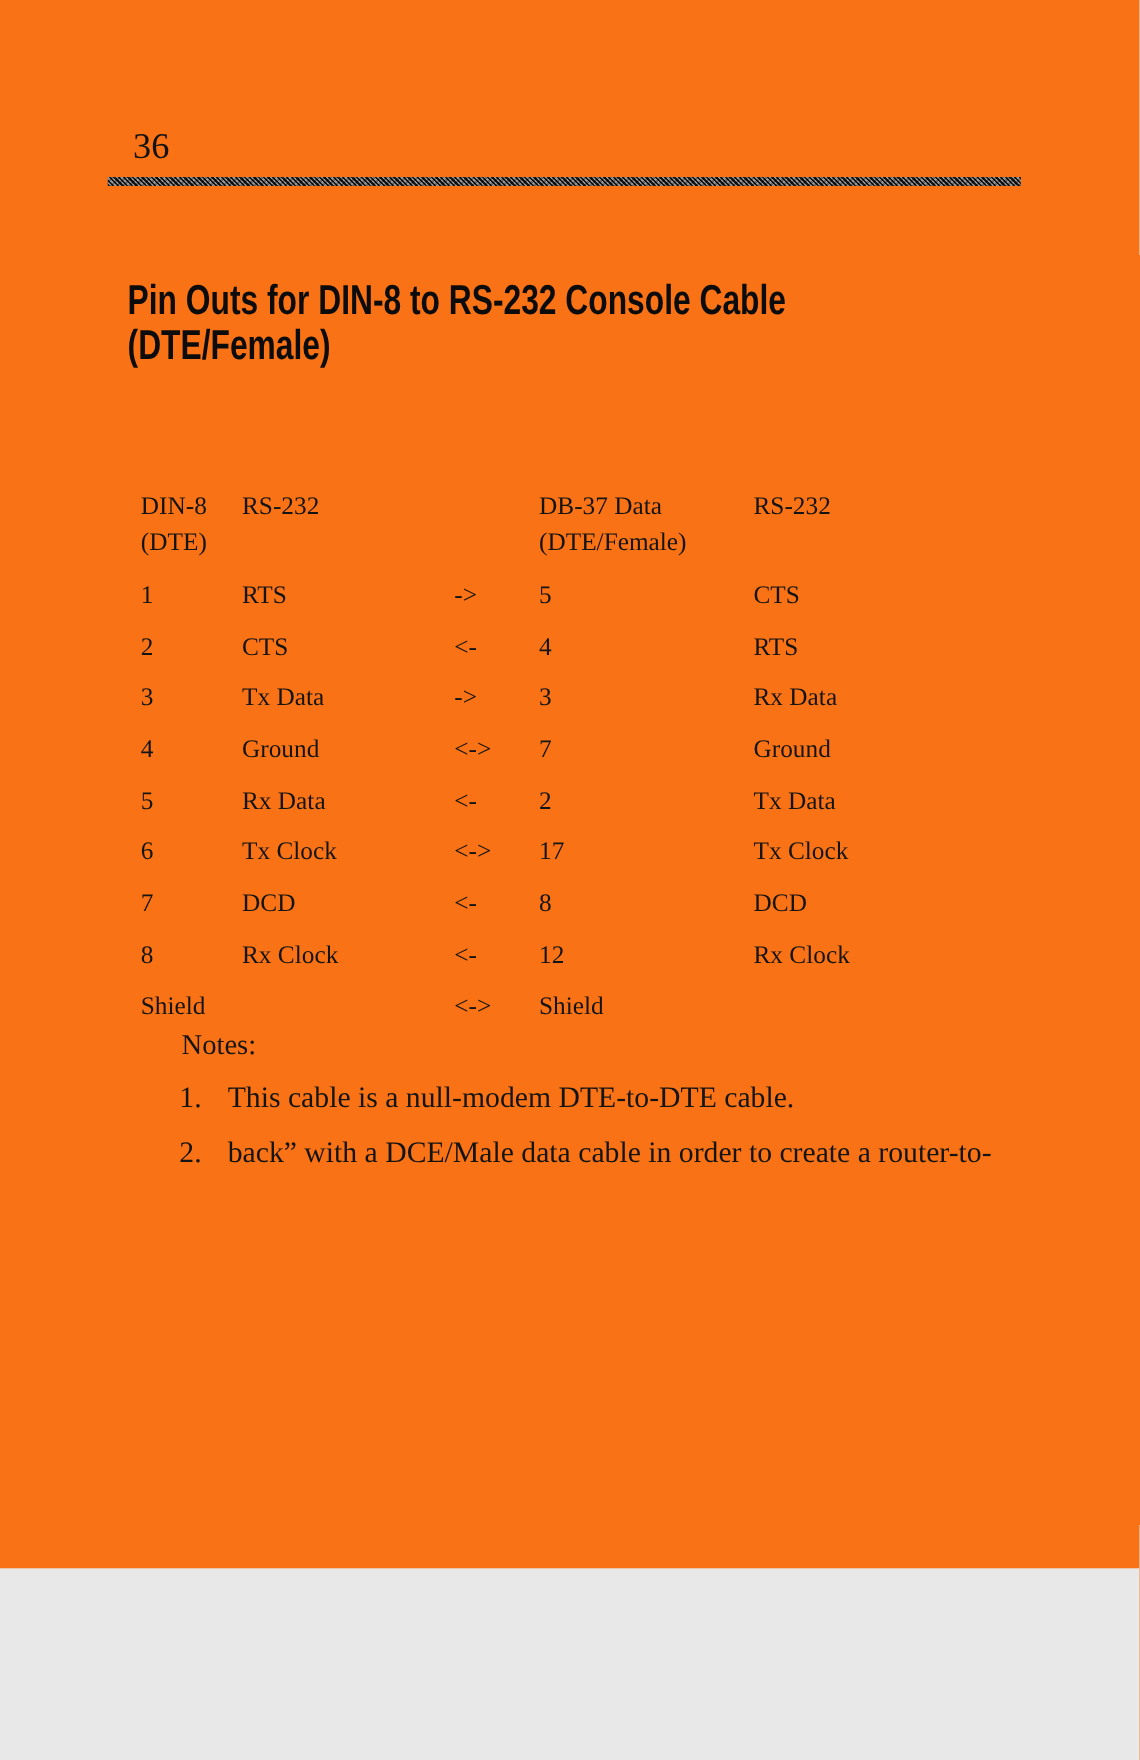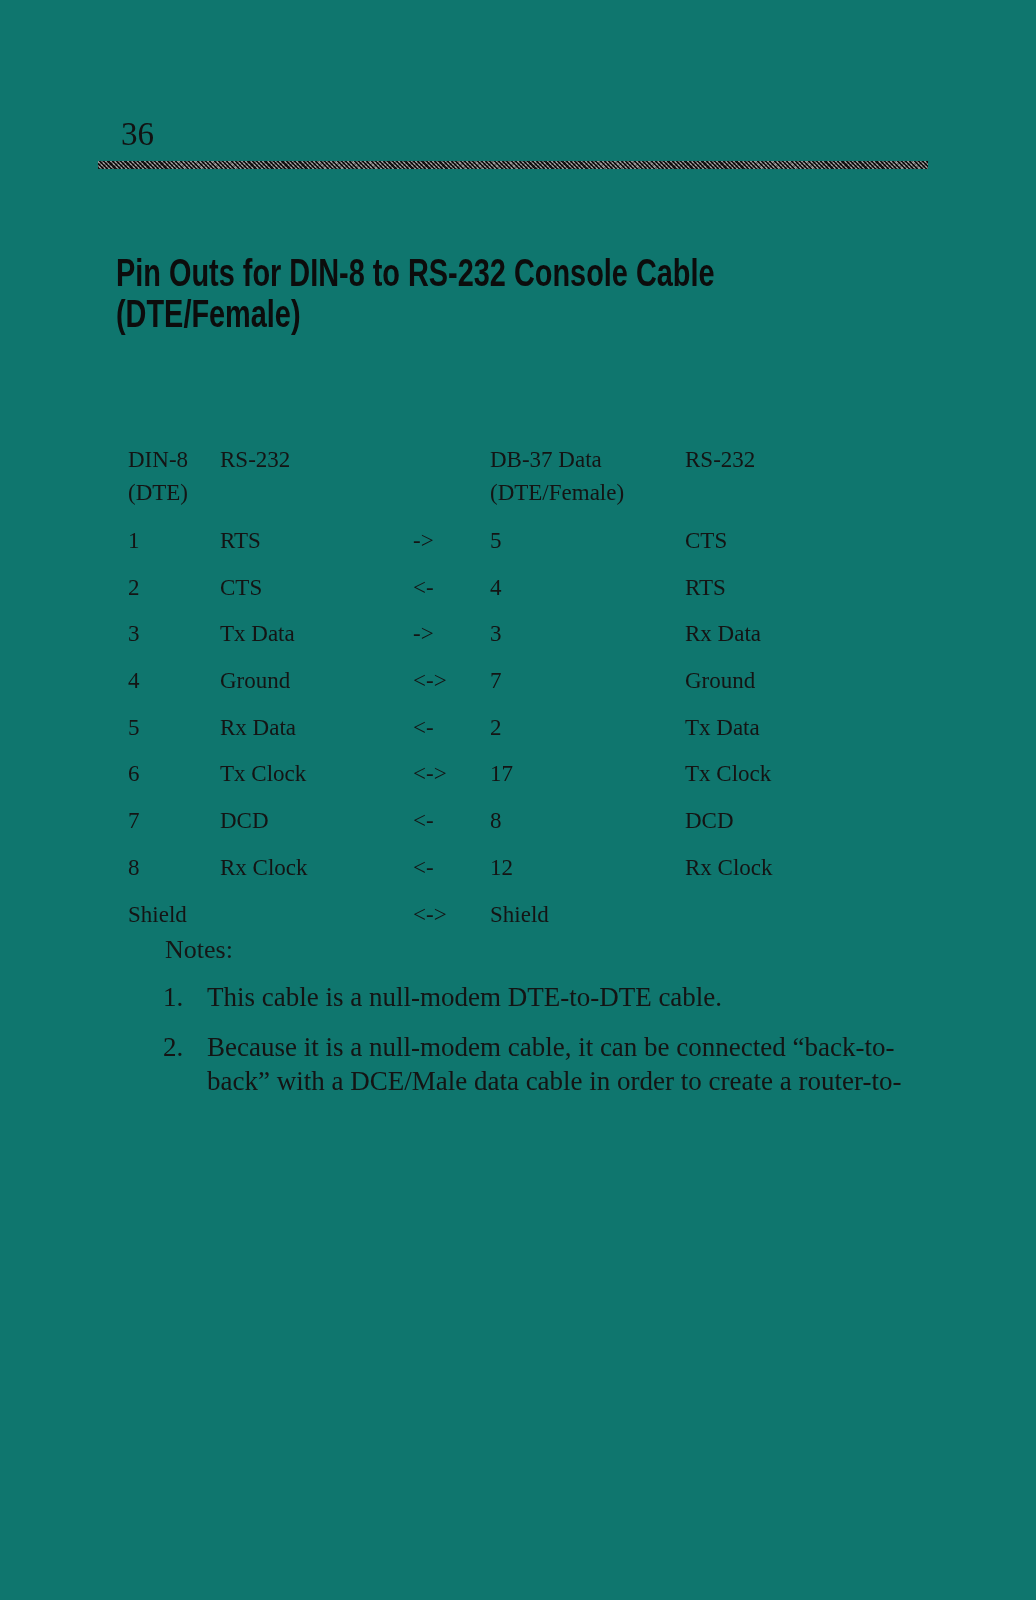--- a/index.html
+++ b/index.html
@@ -3,23 +3,23 @@
 <meta charset="utf-8">
 <style>
   html, body {
     margin: 0;
     padding: 0;
     background: #e8e8e8;
   }
   .page {
     position: relative;
     width: 1036px;
-    height: 1600px;
+    height: 1426px;
     margin: 0 auto;
-    background: #0f766e;
+    background: #f97316;
     color: #161616;
     font-family: "Liberation Serif", serif;
     overflow: hidden;
   }
 
   
   .page-number {
     position: absolute;
     left: 121px;
     top: 118px;
@@ -197,18 +197,17 @@
   <div class="note-item note-item-1">
     <div>1.</div>
     <div>
       <div class="note-line">This cable is a null-modem DTE-to-DTE cable.</div>
     </div>
   </div>
 
   <div class="note-item note-item-2">
     <div>2.</div>
     <div>
-      <div class="note-line">Because it is a null-modem cable, it can be connected “back-to-</div>
       <div class="note-line">back” with a DCE/Male data cable in order to create a router-to-</div>
     </div>
   </div>
 
 </div>
 
 </body></html>

